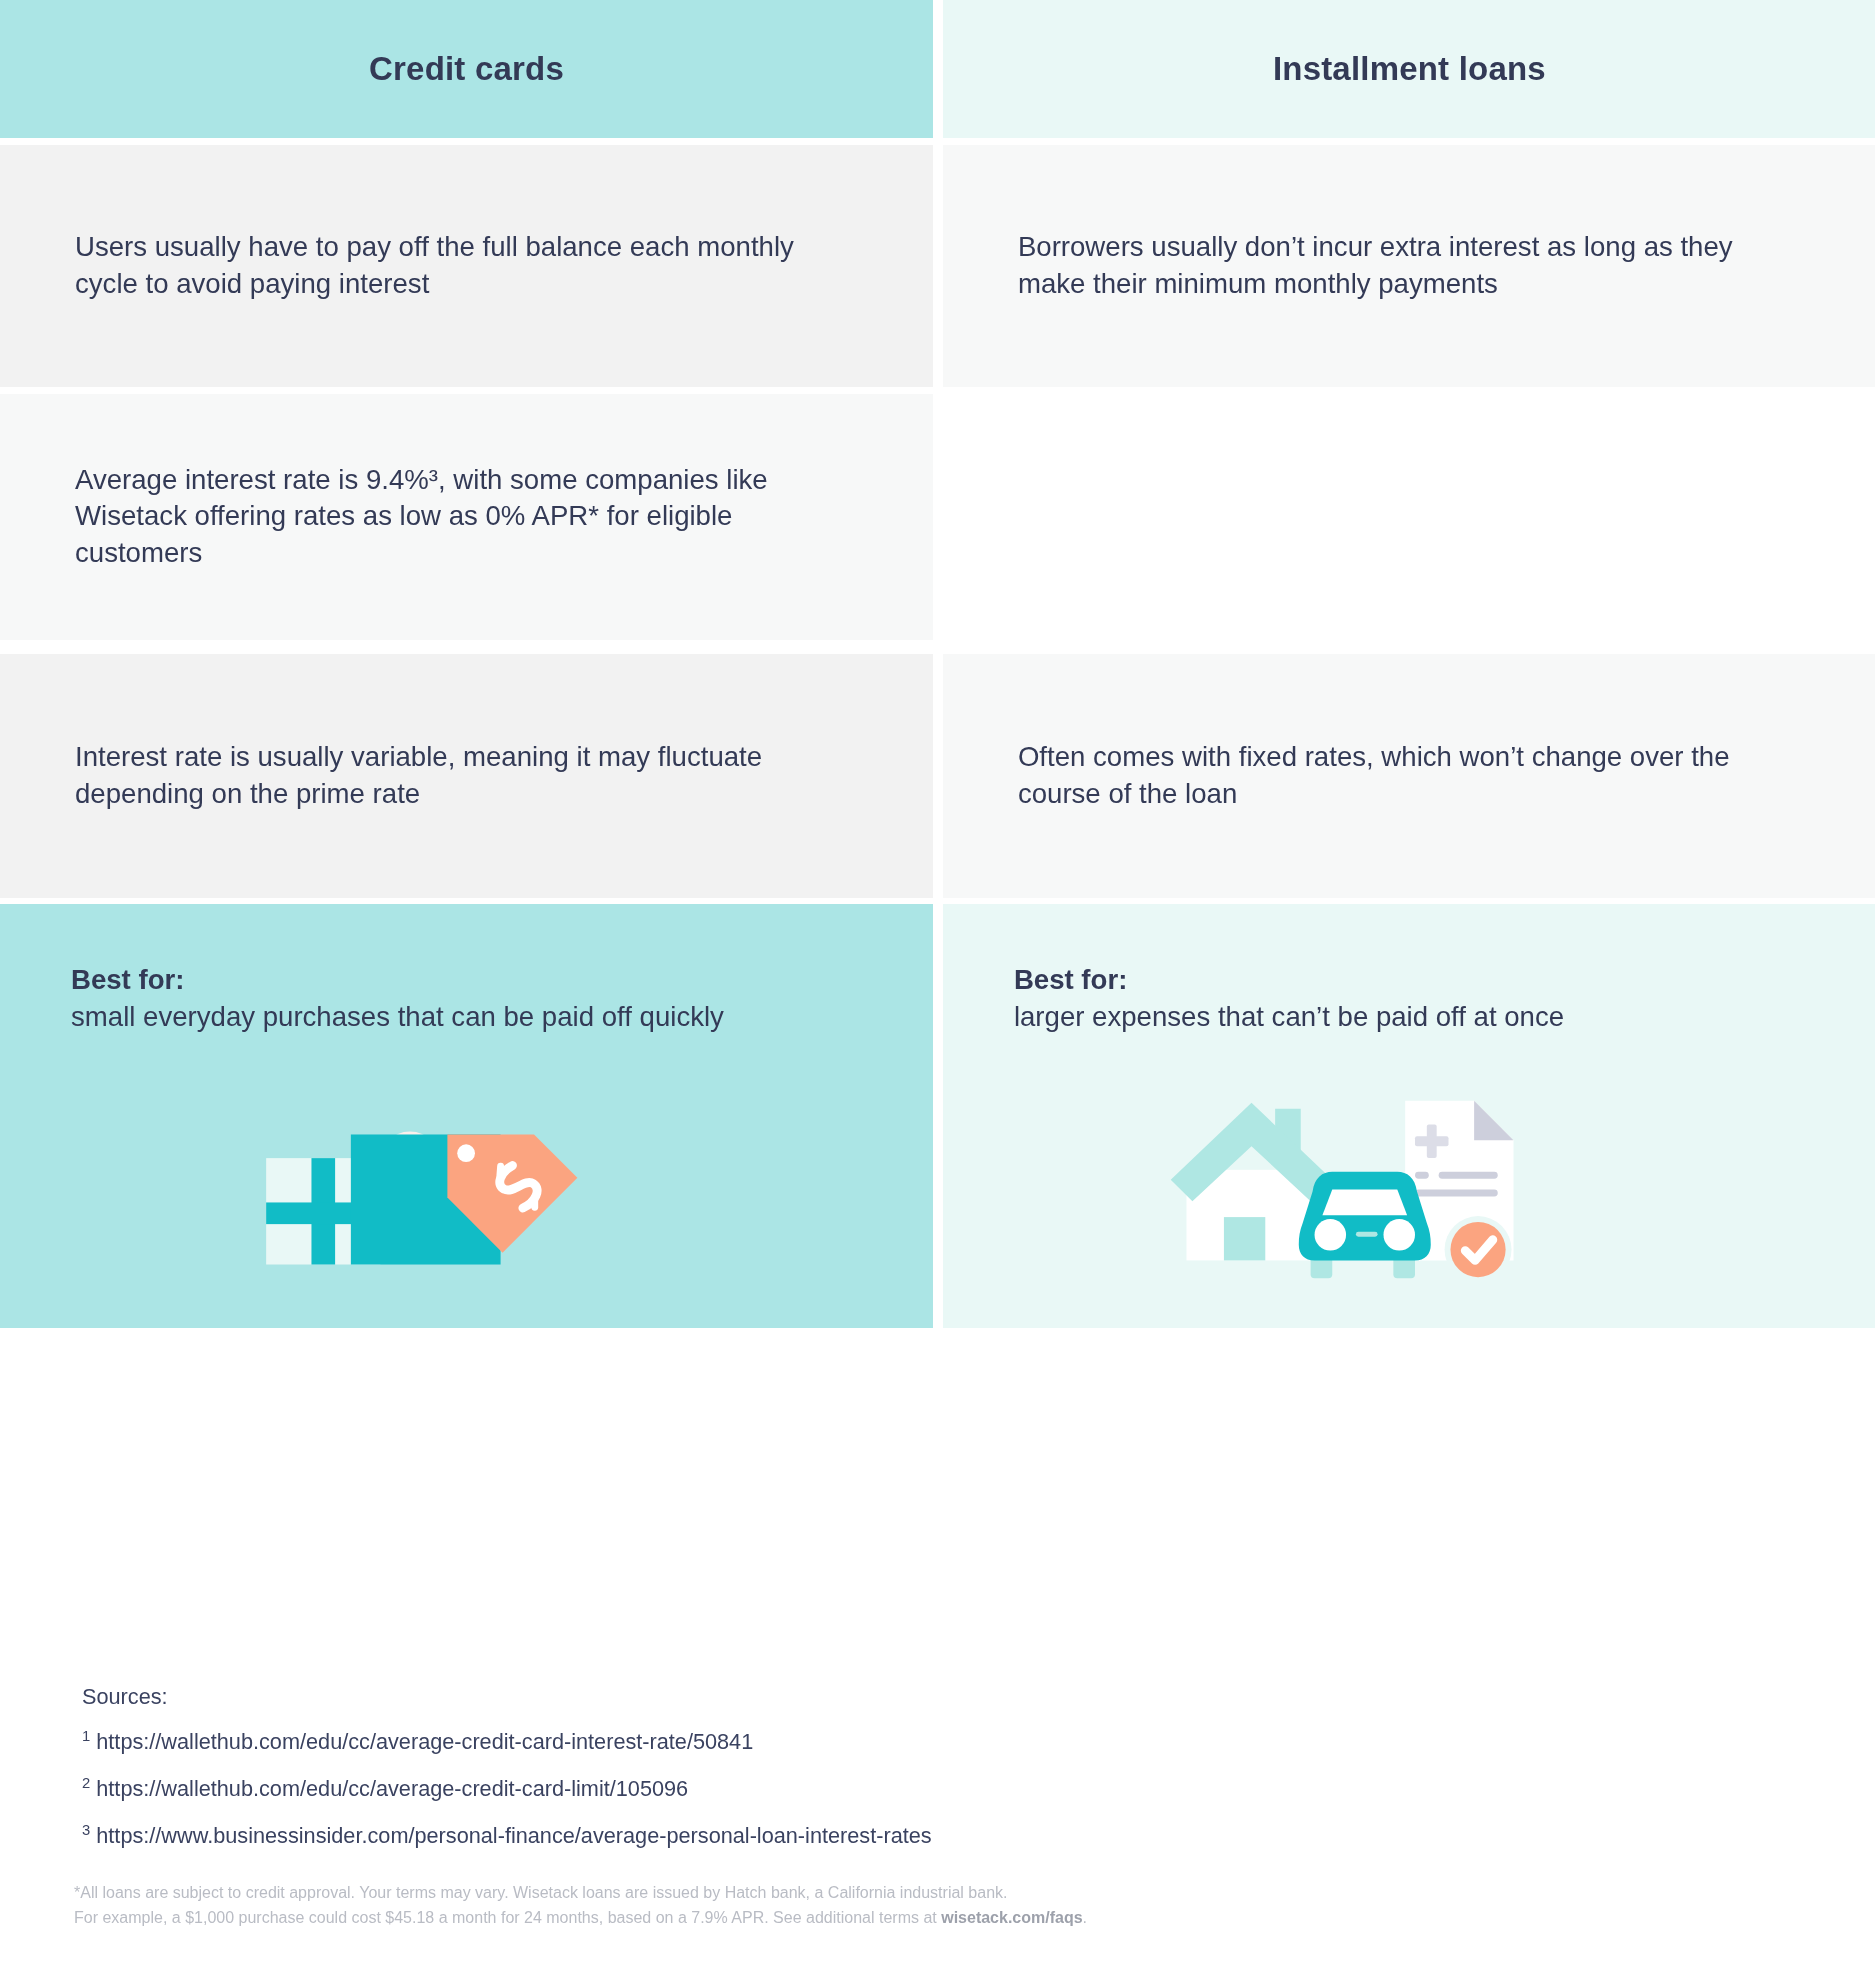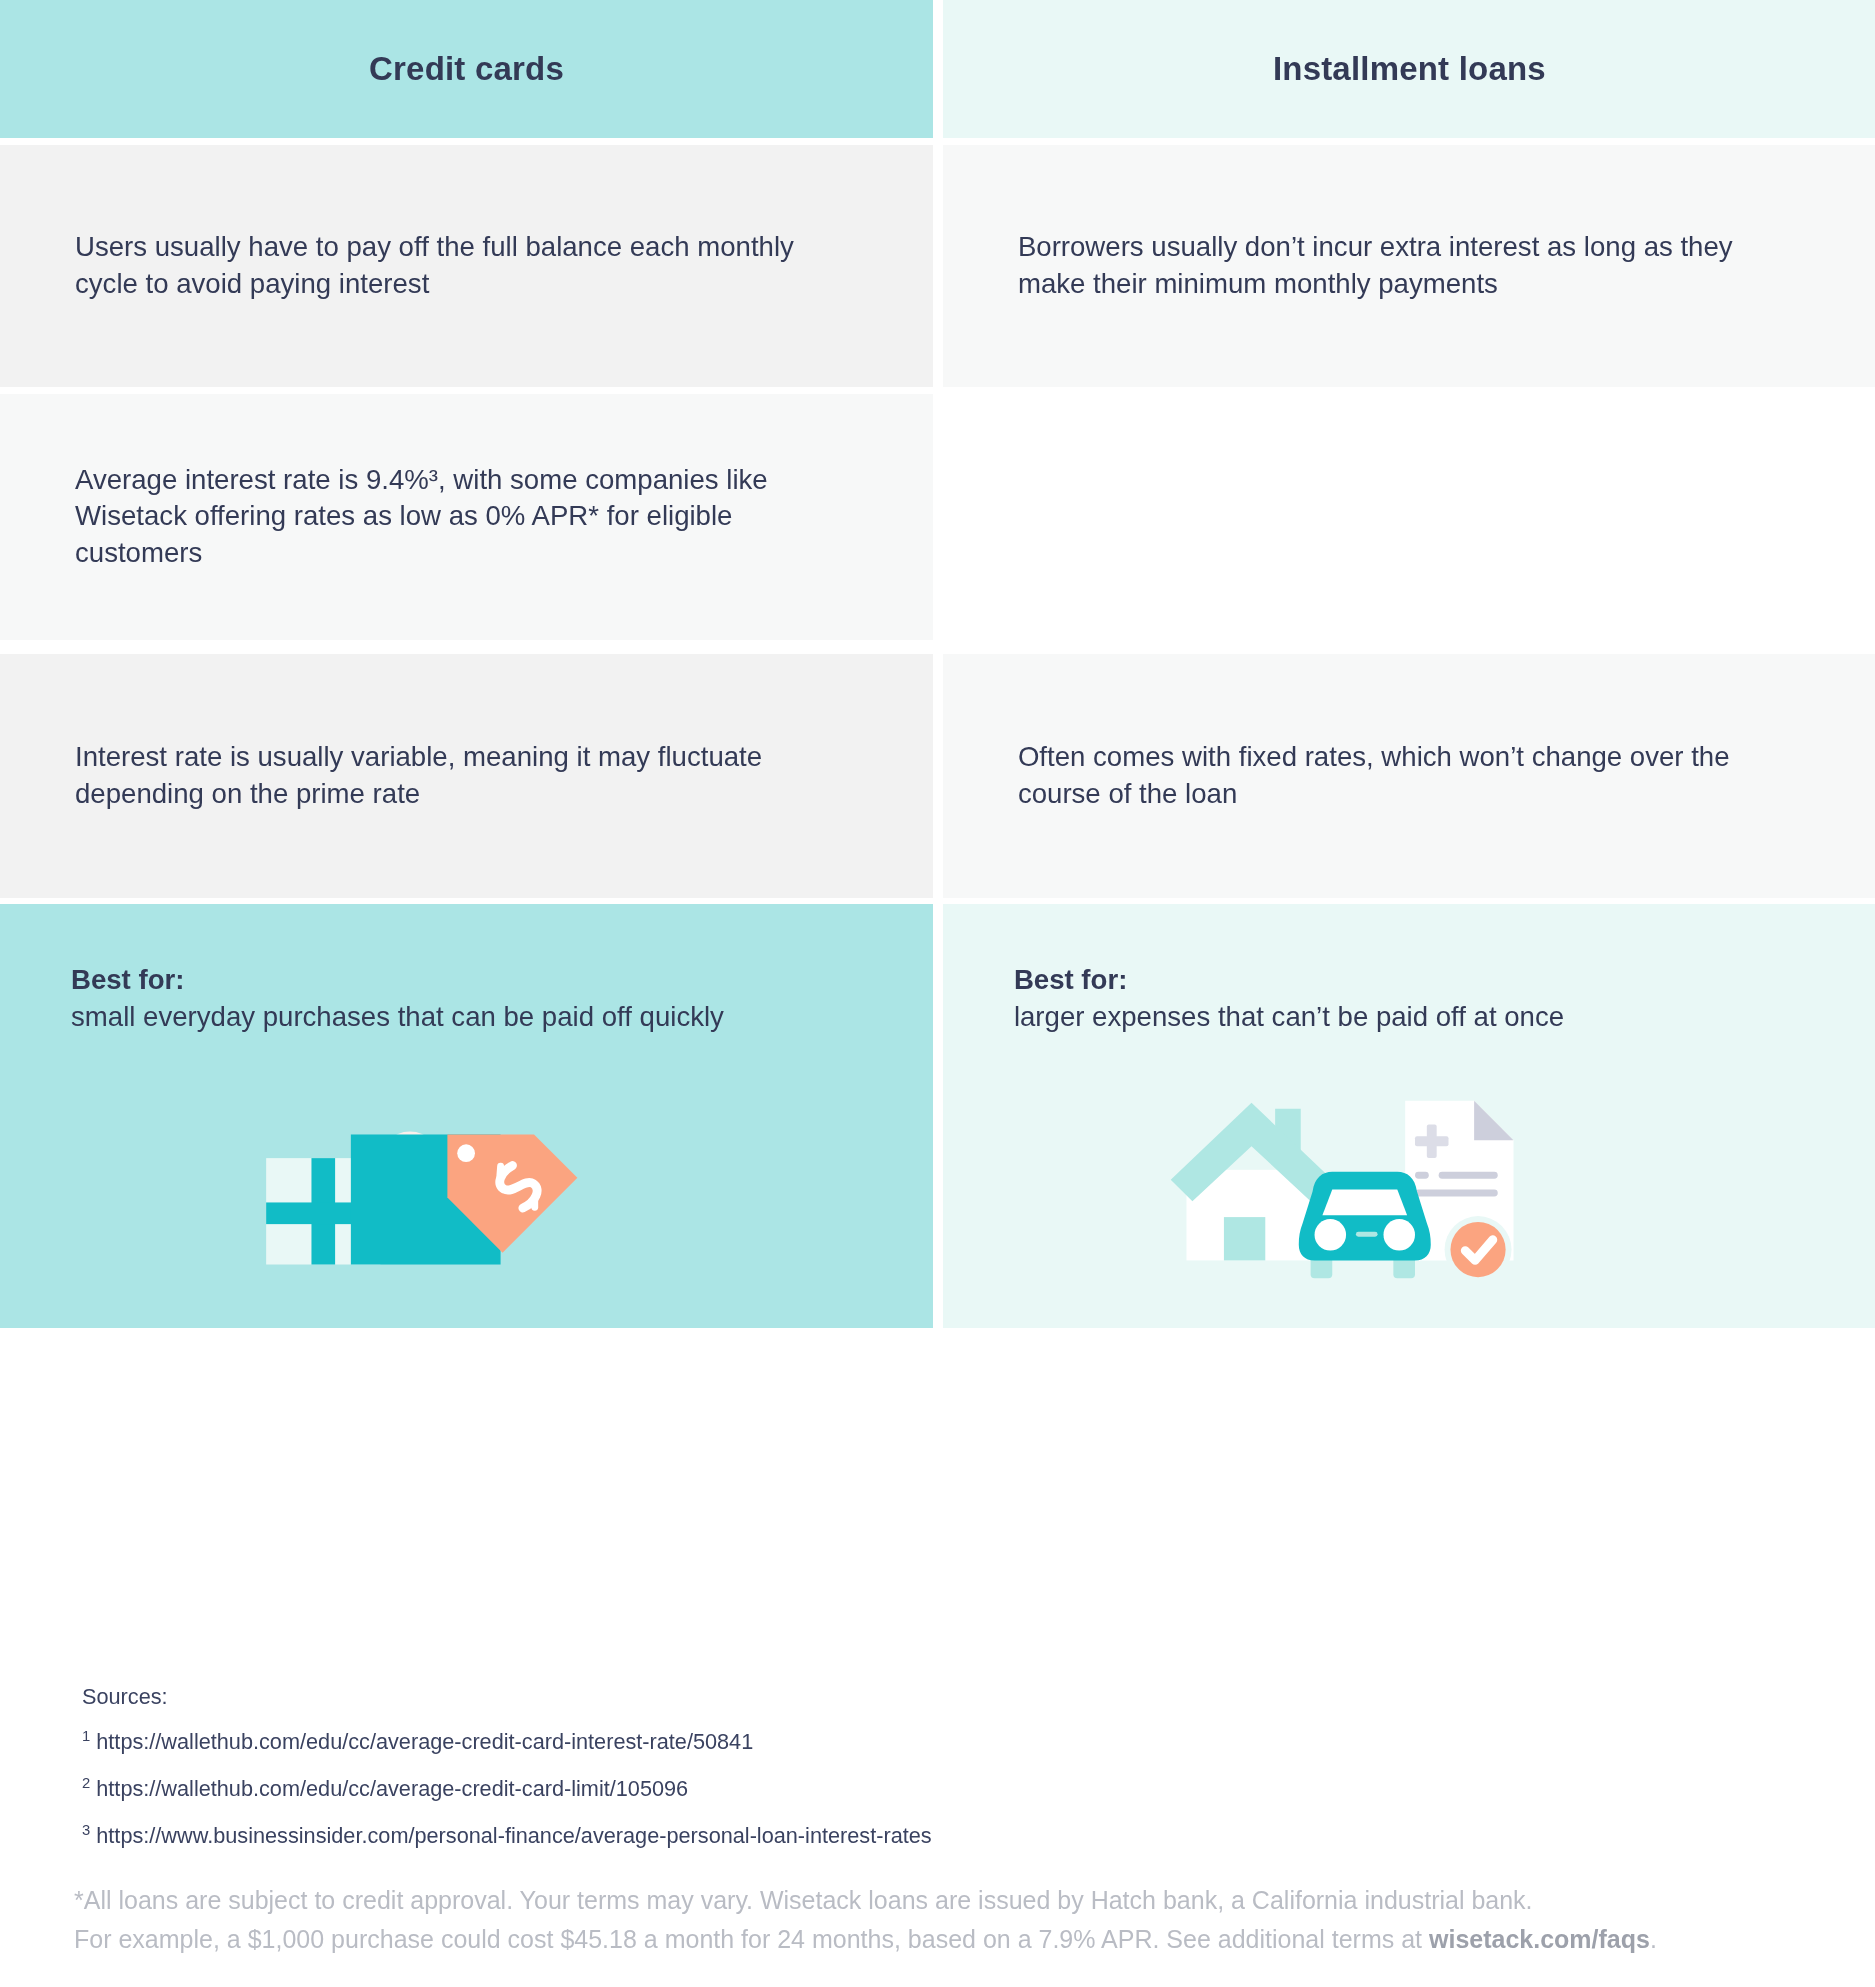--- a/index.html
+++ b/index.html
@@ -70,21 +70,21 @@
   .illo-left{left:266px;top:197px;}
   .illo-right{left:210px;top:183px;}
 
   
   .footer{position:absolute;left:0;top:1576px;width:1876px;}
   .sources{position:absolute;left:82px;top:108px;}
   .sources-title{font-size:21.7px;color:#3a4260;margin-bottom:17.7px;}
   .source-line{font-size:21.7px;color:#3a4260;margin-bottom:19.7px;}
   .source-line sup{font-size:14.8px;}
   .disclaimer{position:absolute;left:74px;top:305px;}
-  .disc-line{font-size:25px;color:#b9bcc4;line-height:1.55;}
+  .disc-line{font-size:16px;color:#b9bcc4;line-height:1.55;}
   .disc-line b{color:#9da1ab;font-weight:bold;}
 </style>
 </head>
 <body>
 
 <div class="sheet">
 
   <div class="table">
 
     <div class="row row-header">

